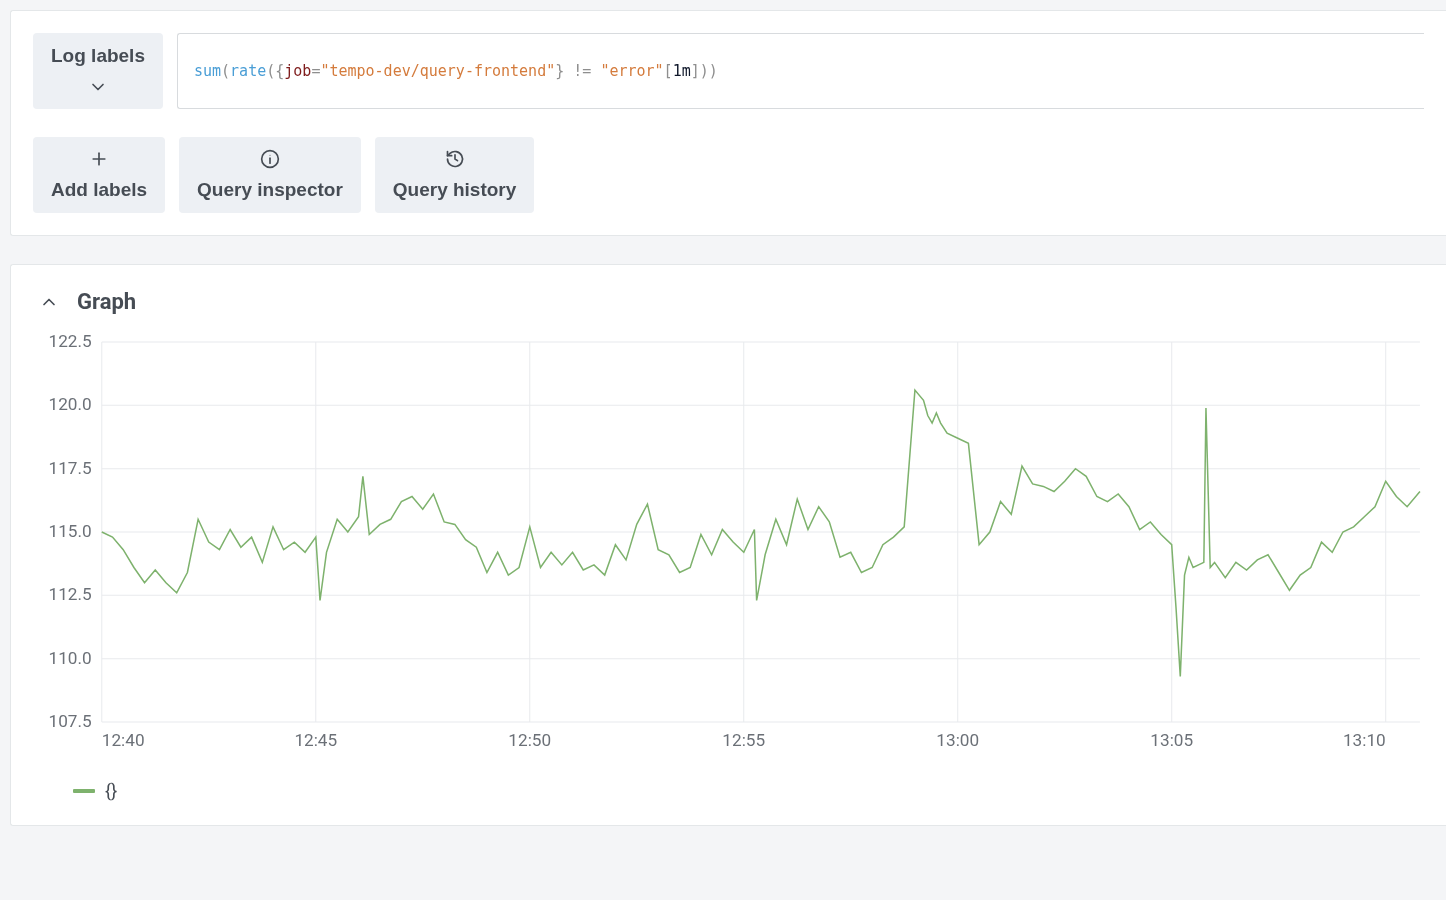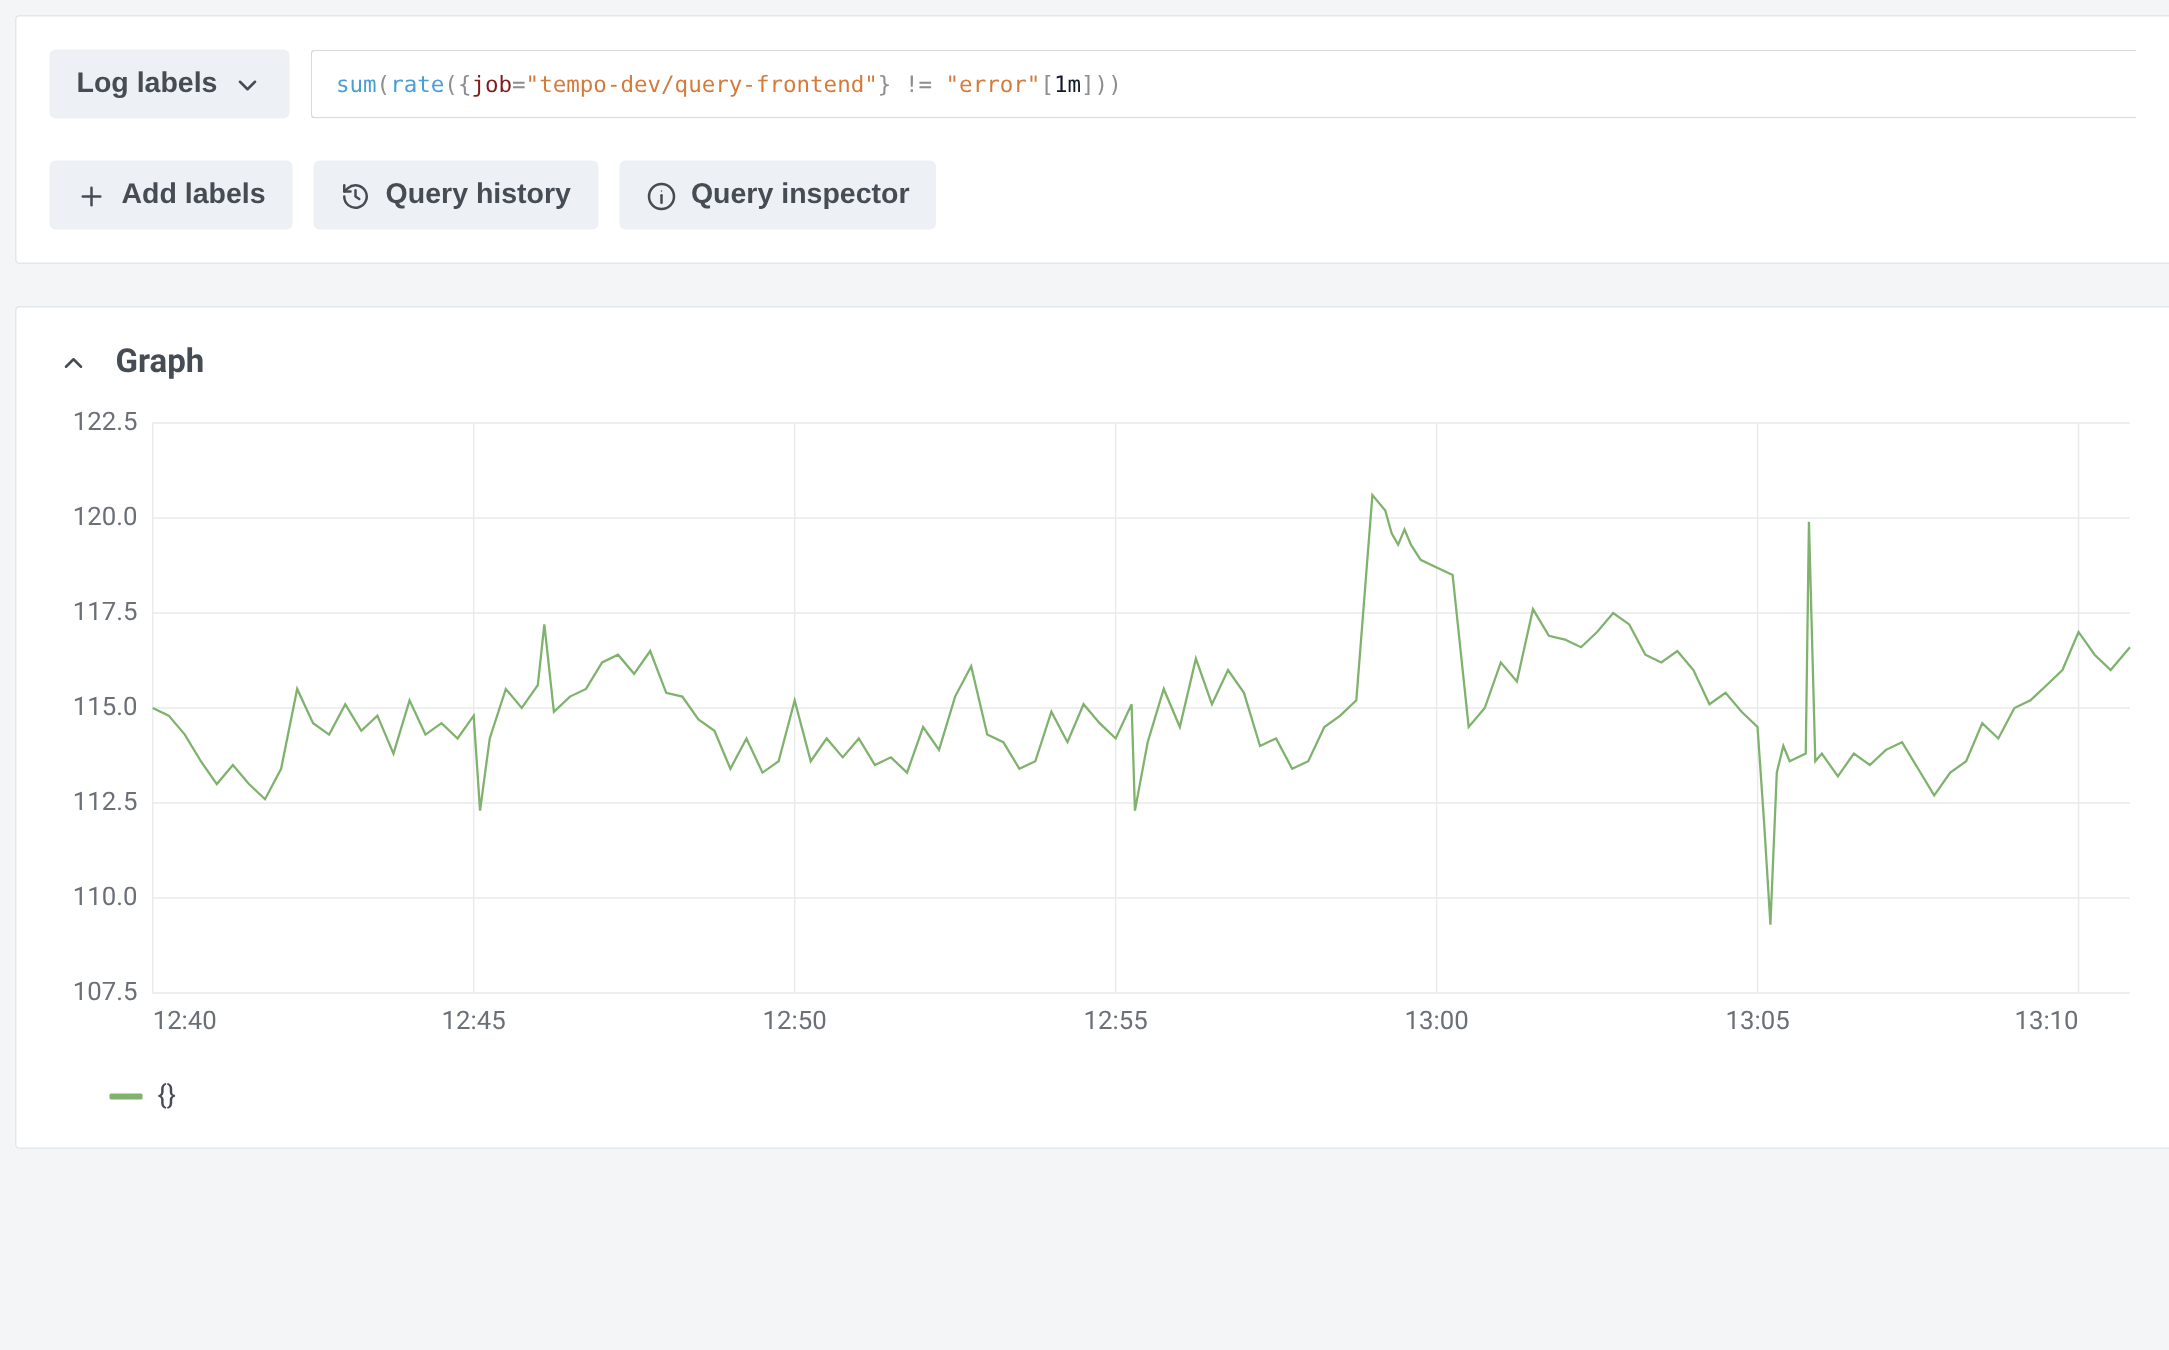--- a/index.html
+++ b/index.html
@@ -27,23 +27,24 @@
   }
   .btn {
     background: #edf0f4;
     border: none;
     border-radius: 4px;
     padding: 12px 18px;
     font-size: 19px;
     font-weight: 600;
     color: #464c54;
     display: inline-flex;
-    align-items: flex-end;
+    align-items: center;
     gap: 10px;
     cursor: pointer;
+    flex-direction: column;
   }
   .btn-row { display: flex; gap: 14px; }
   .query-input {
     flex: 1;
     border: 1px solid #d8dbde;
     border-right: none;
     border-radius: 3px 0 0 3px;
     padding: 12px 16px;
     font-family: "SFMono-Regular", Menlo, Consolas, monospace;
     font-size: 15px;
@@ -121,36 +122,36 @@
         <svg viewBox="0 0 24 24">
             <line x1="12" y1="5" x2="12" y2="19"></line>
             <line x1="5" y1="12" x2="19" y2="12"></line>
           </svg>
       </span>
       <span>Add labels</span>
     </button>
     <button class="btn">
       <span class="icon">
         <svg viewBox="0 0 24 24">
+            <circle cx="12" cy="12" r="10"></circle>
+            <line x1="12" y1="11" x2="12" y2="17"></line>
+            <circle cx="12" cy="7.5" r="0.6" fill="#464c54" stroke="none"></circle>
+          </svg>
+      </span>
+      <span>Query inspector</span>
+    </button>
+    <button class="btn">
+      <span class="icon">
+        <svg viewBox="0 0 24 24">
             <path d="M3 12a9 9 0 1 0 3-6.7L3 8"></path>
             <polyline points="3 3 3 8 8 8"></polyline>
             <polyline points="12 7 12 12 15 14"></polyline>
           </svg>
       </span>
       <span>Query history</span>
-    </button>
-    <button class="btn">
-      <span class="icon">
-        <svg viewBox="0 0 24 24">
-            <circle cx="12" cy="12" r="10"></circle>
-            <line x1="12" y1="11" x2="12" y2="17"></line>
-            <circle cx="12" cy="7.5" r="0.6" fill="#464c54" stroke="none"></circle>
-          </svg>
-      </span>
-      <span>Query inspector</span>
     </button>
   </div>
 </div>
 
 <div class="graph-panel">
   <div class="graph-header">
     <span class="icon">
       <svg viewBox="0 0 24 24">
           <polyline points="6 15 12 9 18 15"></polyline>
         </svg>

